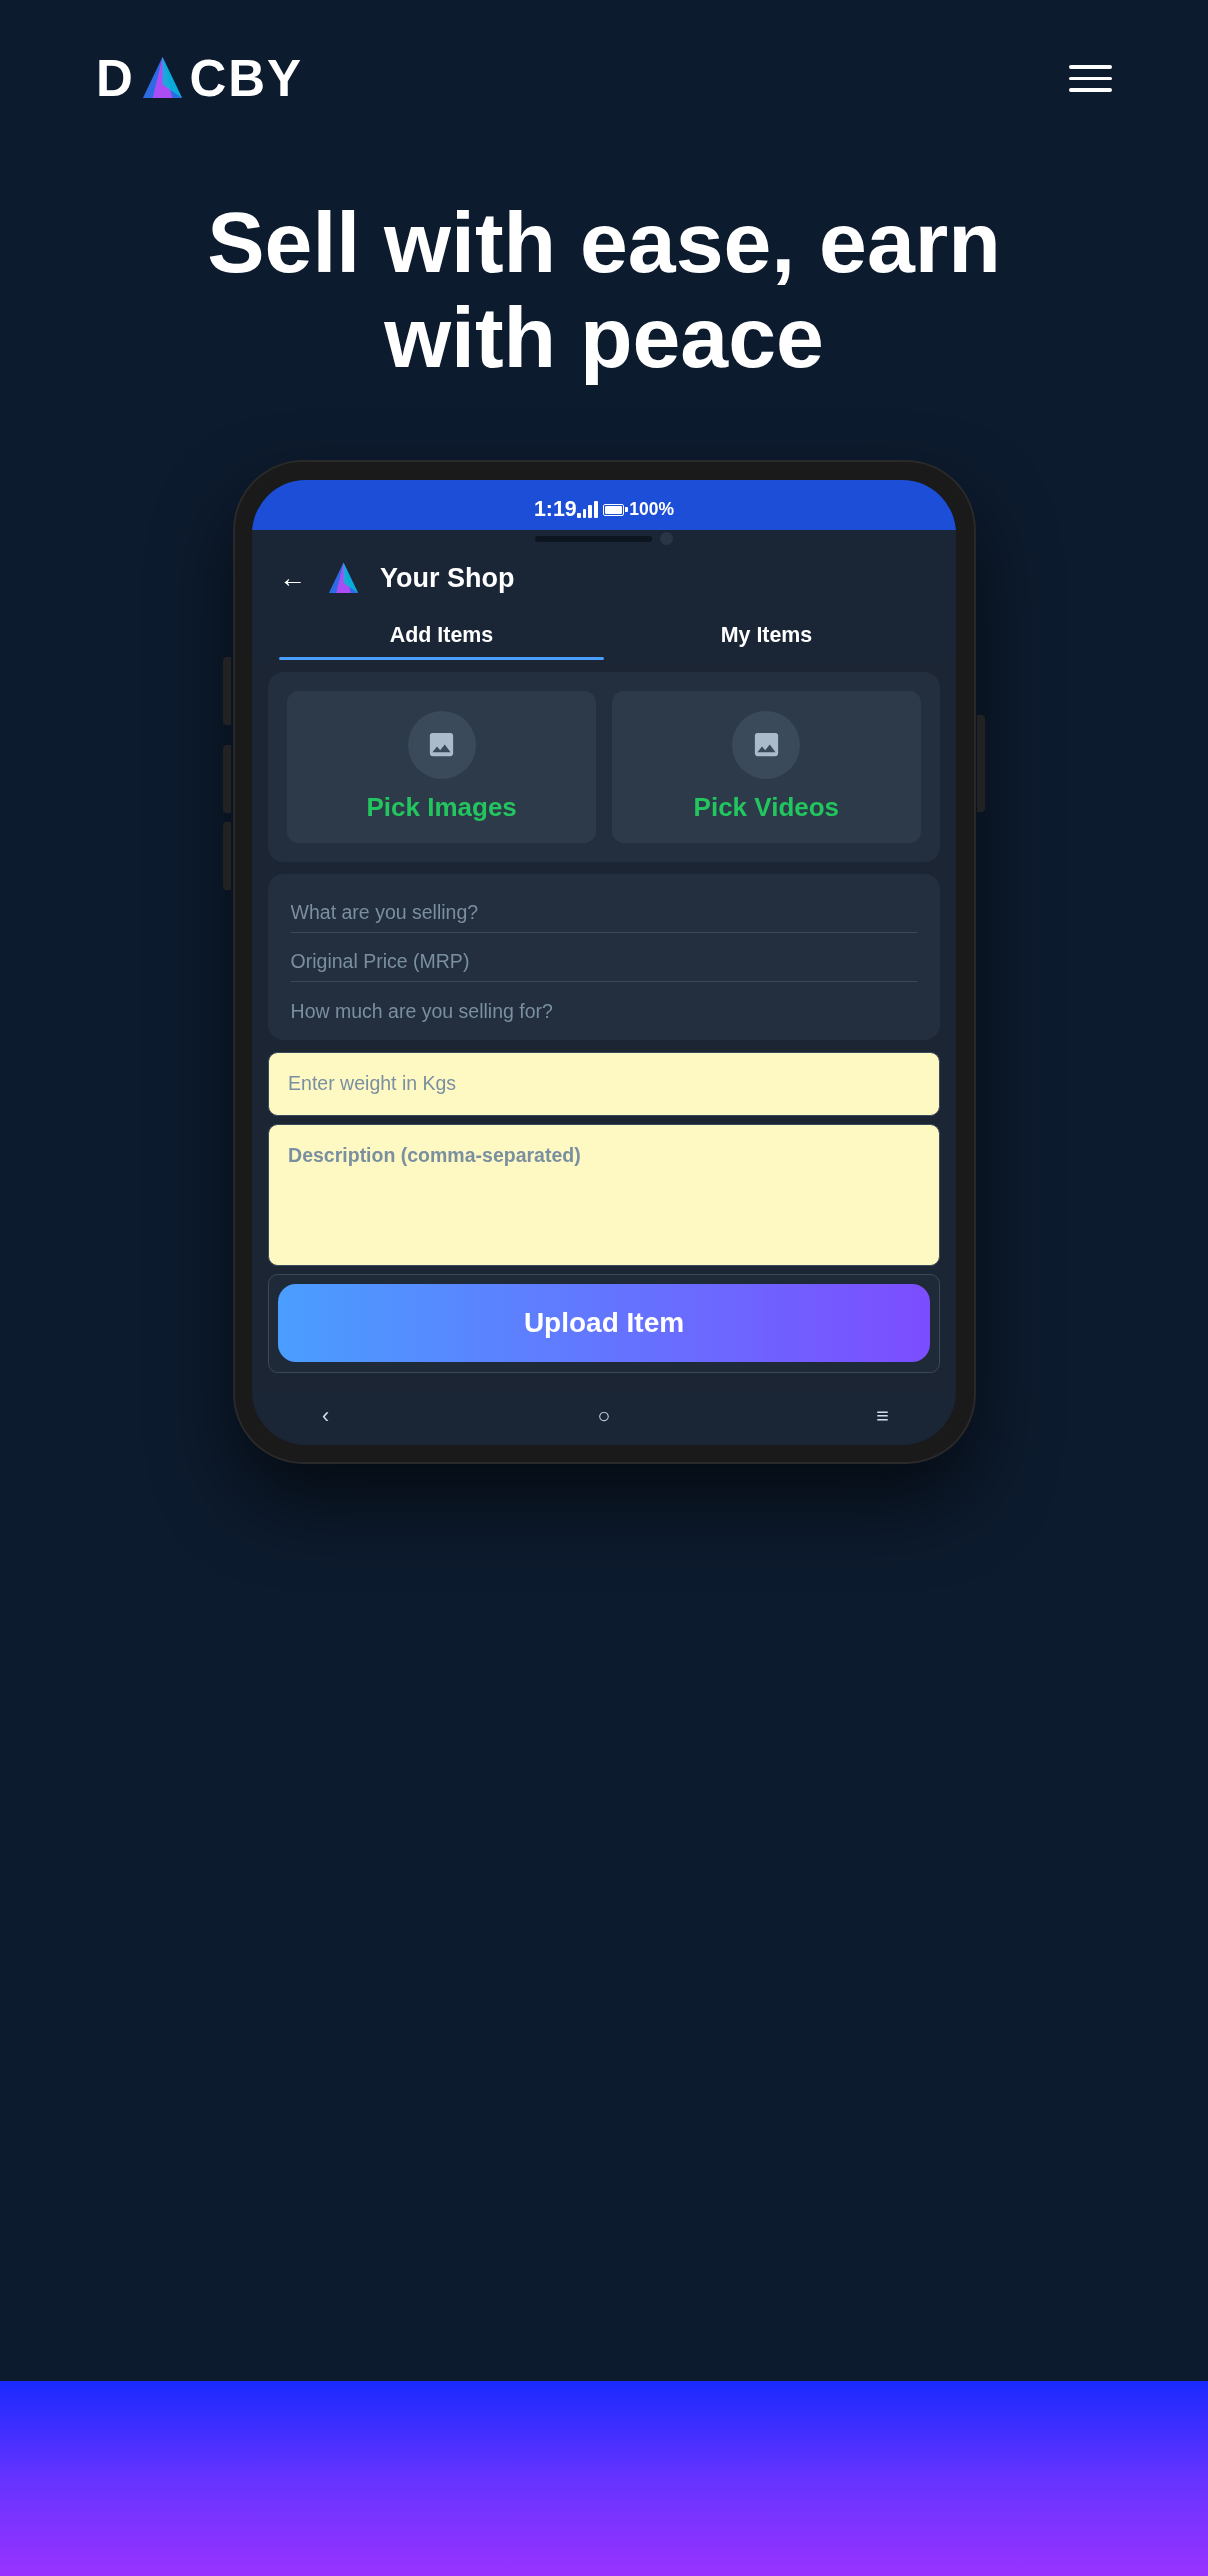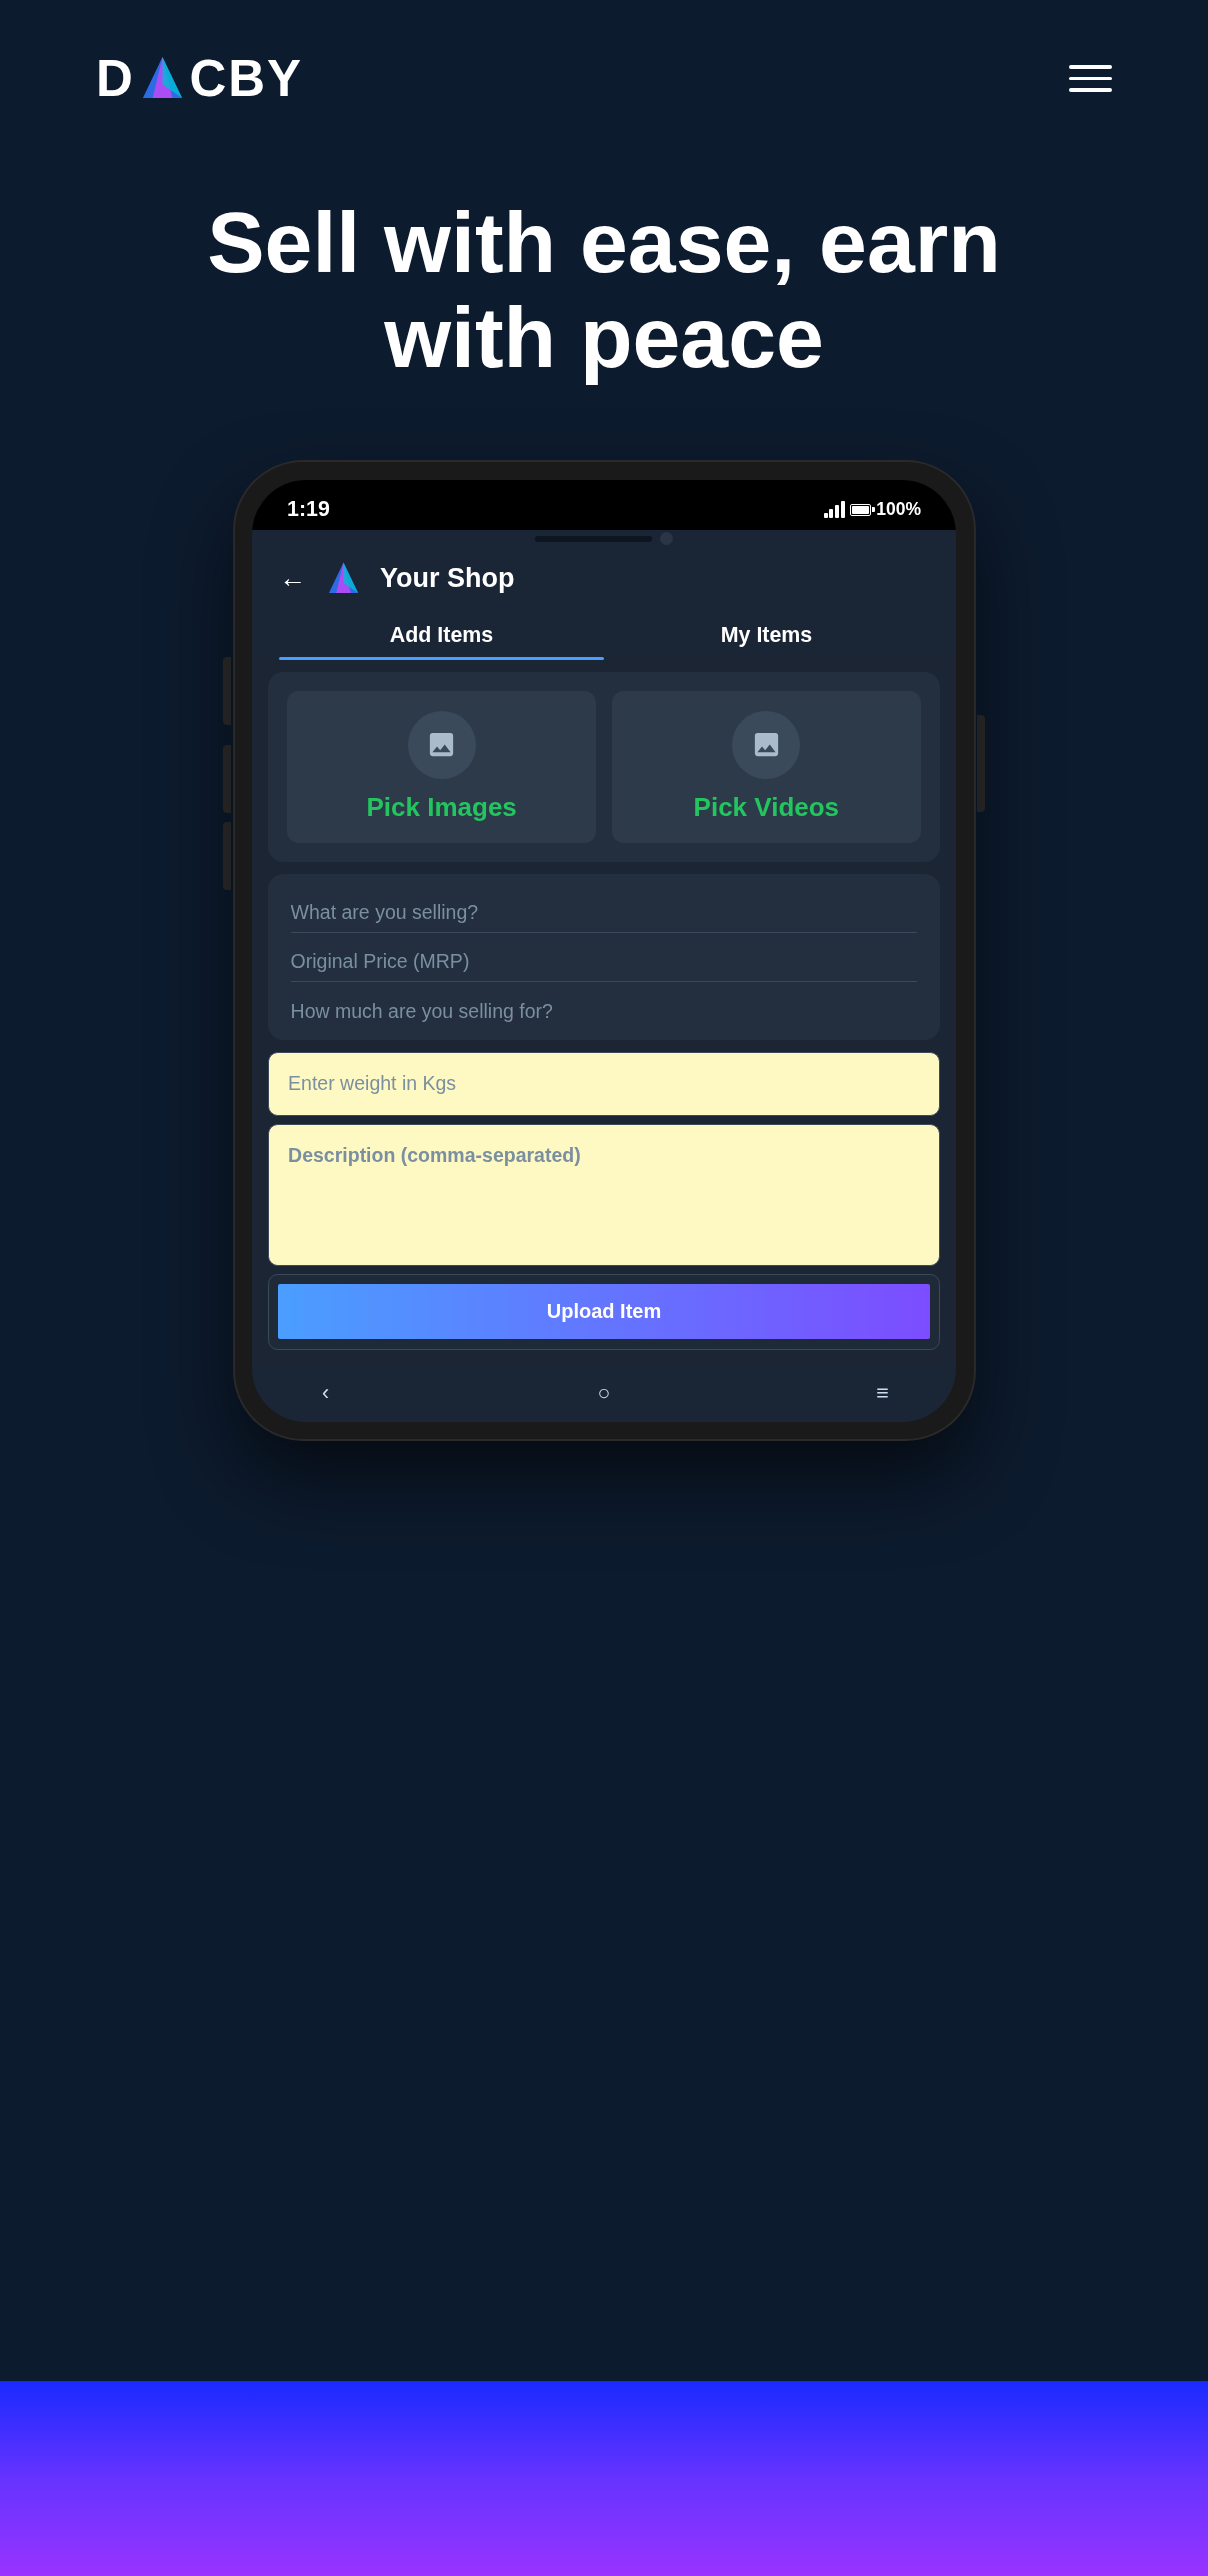--- a/index.html
+++ b/index.html
@@ -120,24 +120,24 @@
     .phone-screen {
       background: #1c2533;
       border-radius: 54px;
       overflow: hidden;
       width: 100%;
     }
 
     
     .status-bar {
       display: flex;
-      justify-content: space-between;
+      justify-content: center;
       align-items: center;
       padding: 17.5px 35px 7.8px;
-      background: #000000;
+      background: #1d4ed8;
     }
 
     .status-time {
       color: #ffffff;
       font-size: 21.4px;
       font-weight: 600;
     }
 
     .status-icons {
       display: flex;
@@ -316,26 +316,26 @@
     .upload-section {
       background: #1e2a38;
       border: 1px solid #3a4a5a;
       border-radius: 9.7px;
       margin: 7.8px 15.6px 15.6px;
       padding: 9.7px;
     }
 
     .upload-btn {
       width: 100%;
-      padding: 16px;
+      padding: 23px;
       background: linear-gradient(to right, #4a9eff, #7c4dff);
       border: none;
-      border-radius: 2px;
-      color: #ffffff;
-      font-size: 20px;
+      border-radius: 18px;
+      color: #ffffff;
+      font-size: 28px;
       font-weight: 700;
       cursor: pointer;
       font-family: inherit;
     }
 
     
     .android-nav {
       background: #1a2535;
       padding: 15.6px 58px;
       display: flex;

